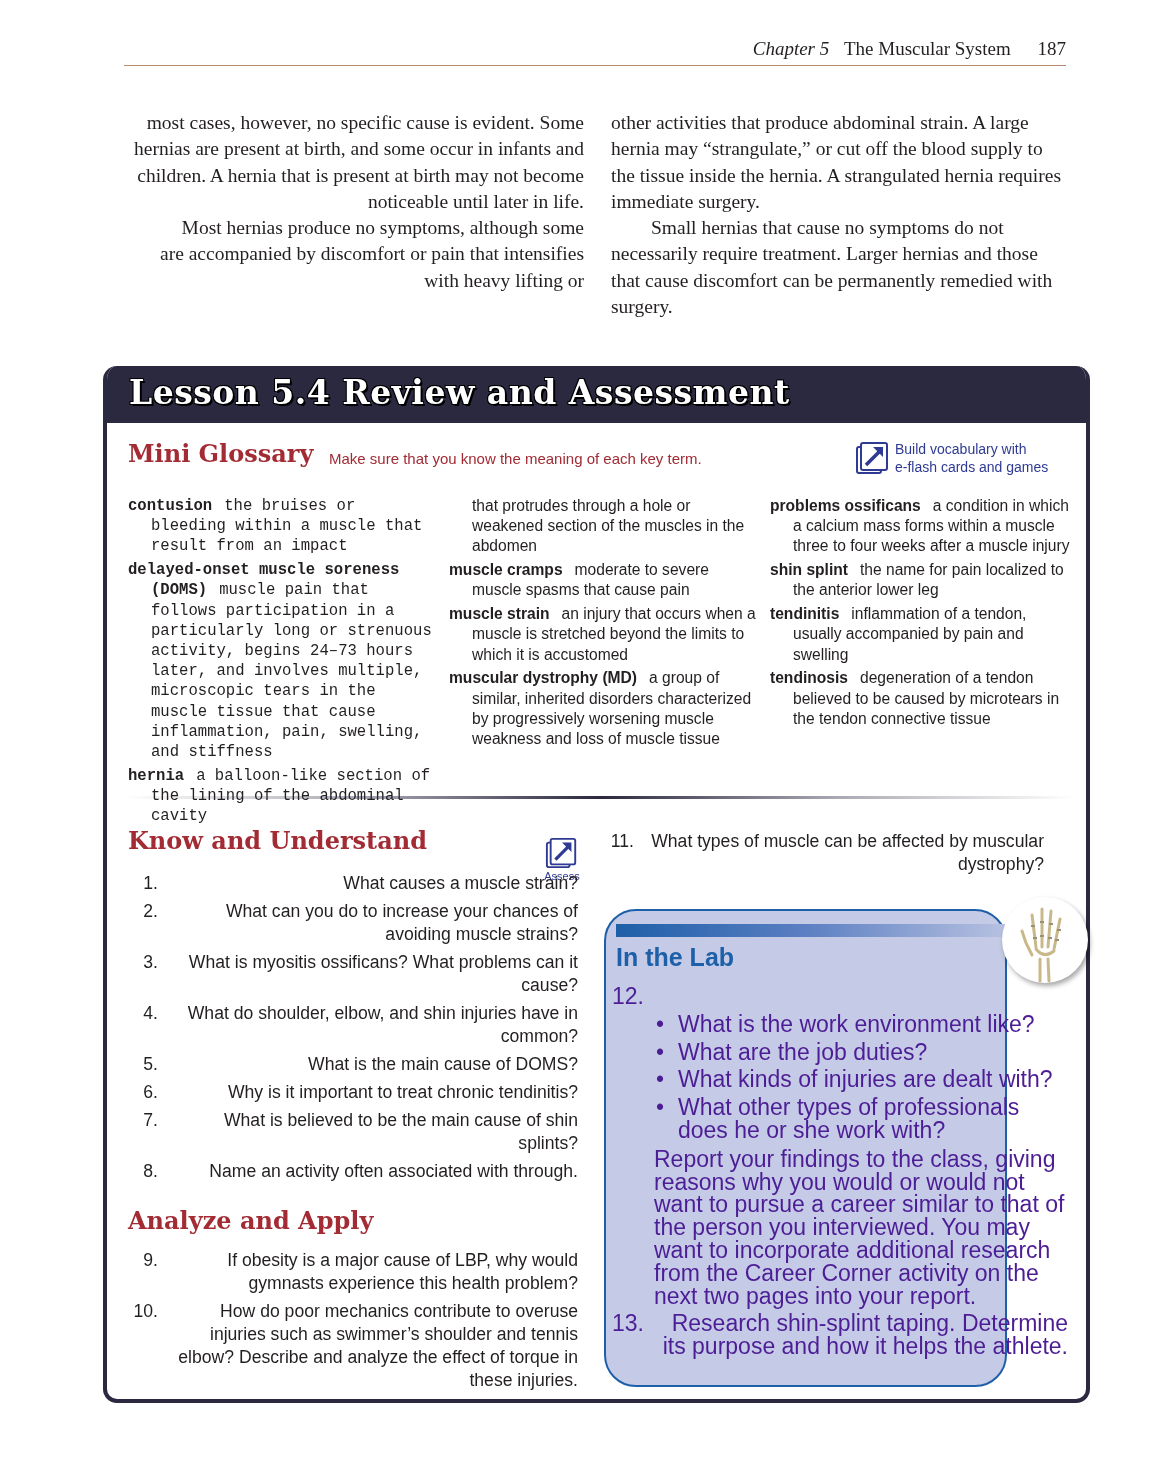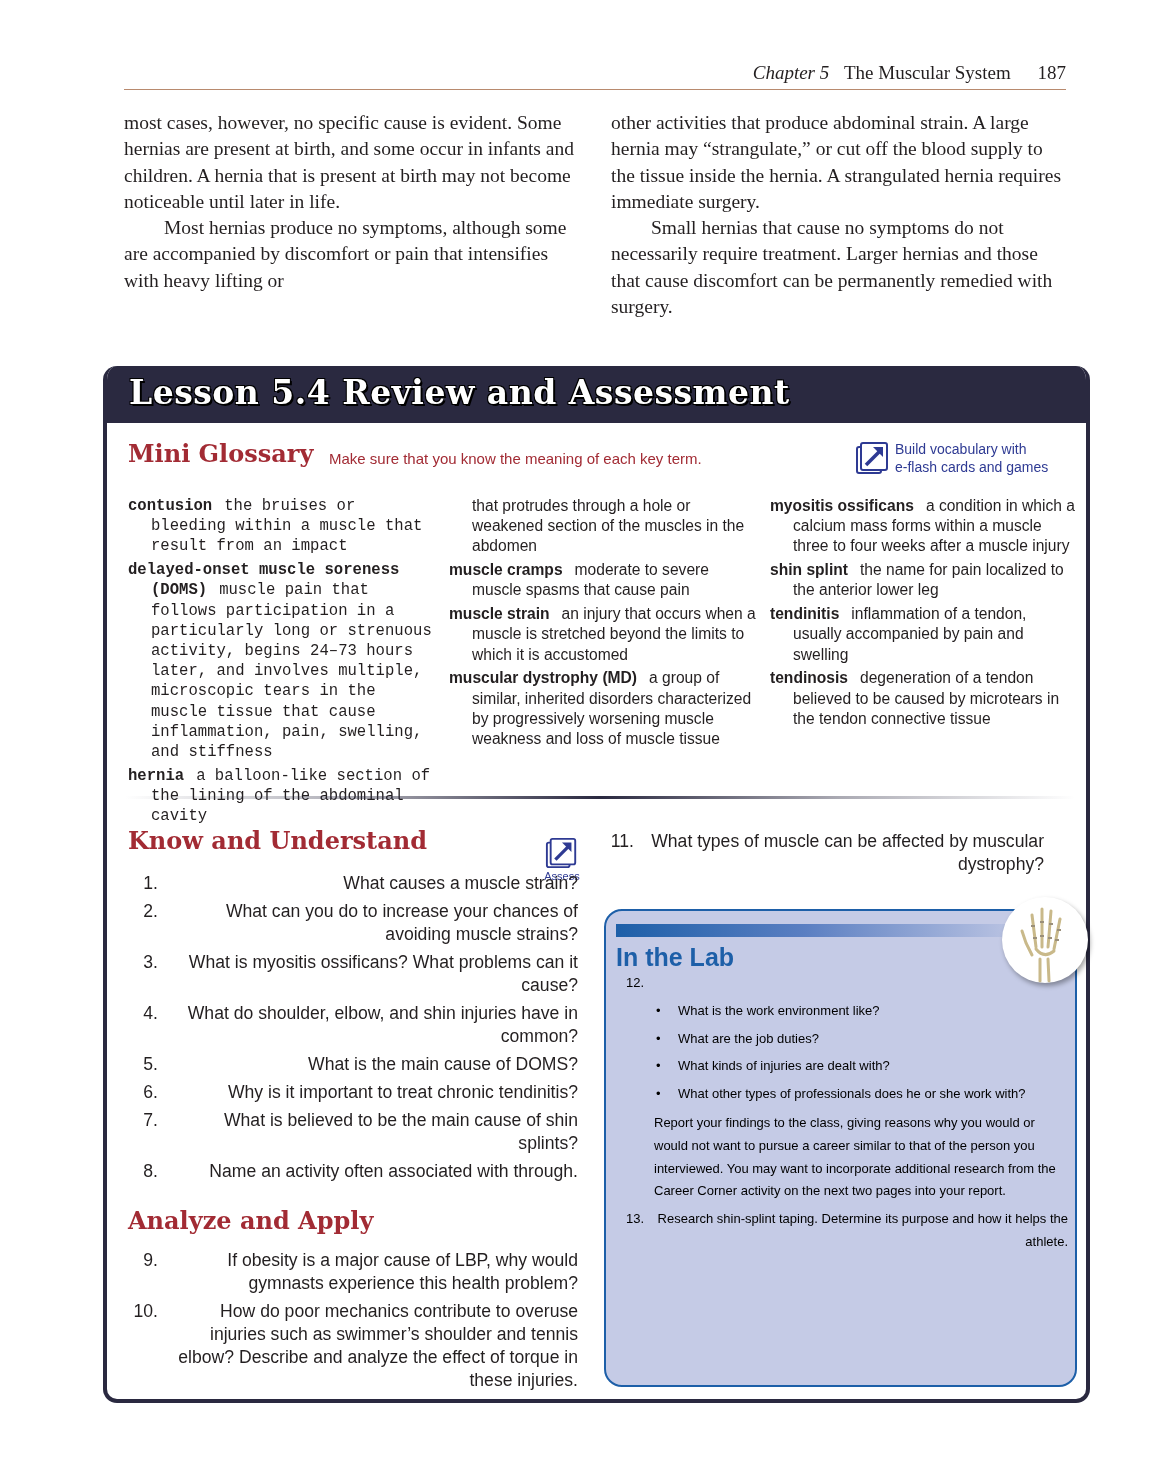--- a/index.html
+++ b/index.html
@@ -1,27 +1,27 @@
 <!DOCTYPE html>
 <html><head>
 <meta charset="utf-8">
 <style>
   * { box-sizing: border-box; margin: 0; padding: 0; }
   html, body { width: 1156px; height: 1479px; background: #ffffff; }
   body { position: relative; font-family: "Liberation Sans", sans-serif; color: #231f20; overflow: hidden; }
 
   
-  .running-header { position: absolute; left: 124px; top: 38px; width: 942px; height: 28px; border-bottom: 1px solid #b88a6e; text-align: right; font-family: "Liberation Serif", serif; font-size: 19px; color: #231f20; margin-top: 24px; }
+  .running-header { position: absolute; left: 124px; top: 38px; width: 942px; height: 28px; border-bottom: 1px solid #b88a6e; text-align: right; font-family: "Liberation Serif", serif; font-size: 19px; color: #231f20; }
   .running-header .chapter { font-style: italic; }
   .running-header .title { margin-left: 10px; }
   .running-header .page-num { margin-left: 22px; }
 
   
   .body-col { position: absolute; top: 110px; width: 460px; font-family: "Liberation Serif", serif; font-size: 19.5px; line-height: 26.3px; color: #231f20; }
-  .body-col.left { left: 124px; }
+  .body-col.left { left: 124px; text-align: right; }
   .body-col.right { left: 611px; }
   .body-col p.indent { text-indent: 40px; }
 
   
   .assess-box { position: absolute; left: 103px; top: 366px; width: 987px; height: 1037px; border: 4px solid #2a2940; border-top: none; border-radius: 14px; overflow: hidden; }
   .assess-header { position: absolute; left: 0; top: 0; width: 100%; height: 57px; background: #2a2940; }
   .assess-title { position: absolute; left: 22px; top: 7px; font-family: "DejaVu Serif", serif; font-weight: bold; font-size: 33px; color: #ffffff; letter-spacing: 0.5px; text-shadow: 2px 2px 0 #000, -1px -1px 0 #000, 1px -1px 0 #000, -1px 1px 0 #000; }
 
   .sec-heading { position: absolute; font-family: "DejaVu Serif", serif; font-weight: bold; color: #a22b34; font-size: 24px; }
   .glossary-heading { left: 21px; top: 73px; }
@@ -47,24 +47,24 @@
 
   .q-list { position: absolute; font-size: 17.6px; line-height: 23px; color: #231f20; }
   .q-list.know { left: 21px; top: 506px; width: 450px; }
   .q-list.analyze { left: 21px; top: 883px; width: 450px; }
   .q-list.right { left: 497px; top: 464px; width: 440px; }
   .q { display: flex; margin-bottom: 5px; }
   .q .num { width: 40px; flex: none; text-align: right; padding-right: 10px; }
   .q .txt { flex: 1; text-align: right; }
 
   
-  .lab-box { position: absolute; left: 497px; top: 543px; width: 473px; height: 478px; background: #c5cbe6; border: 2px solid #1d5fa8; border-radius: 18px; }
+  .lab-box { position: absolute; left: 497px; top: 543px; width: 403px; height: 478px; background: #c5cbe6; border: 2px solid #1d5fa8; border-radius: 32px; }
   .lab-bar { position: absolute; left: 10px; top: 13px; width: 420px; height: 13px; background: linear-gradient(to right, #1d5fa8 0%, #5b7fc2 45%, #c5cbe6 100%); }
   .lab-title { position: absolute; left: 10px; top: 32px; font-size: 25px; font-weight: bold; color: #1d5fa8; }
-  .lab-list { position: absolute; left: 0; top: 61px; width: 462px; font-size: 13px; line-height: 22.8px; color: #000000; }
+  .lab-list { position: absolute; left: 0; top: 74px; width: 462px; font-size: 23px; line-height: 22.8px; color: #4c1d95; }
   .lab-list .q .num { width: 48px; }
   .bullets { margin: 4px 0 4px 48px; }
   .bullet { display: flex; margin-bottom: 5px; }
   .bullet .dot { width: 24px; flex: none; padding-left: 2px; }
   .lab-para { margin-left: 48px; margin-bottom: 5px; margin-top: 6px; }
 
   .hand-badge { position: absolute; left: 1002px; top: 897px; width: 86px; height: 86px; border-radius: 50%; background: #ffffff; box-shadow: 2px 3px 5px rgba(0,0,0,0.35); overflow: hidden; }
 </style>
 </head>
 <body>
@@ -127,21 +127,21 @@
     <div class="entry">
       <span class="term">muscle strain</span><span>an injury that occurs when a muscle is stretched beyond the limits to which it is accustomed</span>
     </div>
     <div class="entry">
       <span class="term">muscular dystrophy (MD)</span><span>a group of similar, inherited disorders characterized by progressively worsening muscle weakness and loss of muscle tissue</span>
     </div>
   </div>
 
   <div class="gloss-col c3">
     <div class="entry">
-      <span class="term">myositis ossificans</span><span>a condition in which a calcium mass forms within a muscle three to four weeks after a muscle injury</span>
+      <span class="term">problems ossificans</span><span>a condition in which a calcium mass forms within a muscle three to four weeks after a muscle injury</span>
     </div>
     <div class="entry">
       <span class="term">shin splint</span><span>the name for pain localized to the anterior lower leg</span>
     </div>
     <div class="entry">
       <span class="term">tendinitis</span><span>inflammation of a tendon, usually accompanied by pain and swelling</span>
     </div>
     <div class="entry">
       <span class="term">tendinosis</span><span>degeneration of a tendon believed to be caused by microtears in the tendon connective tissue</span>
     </div>

